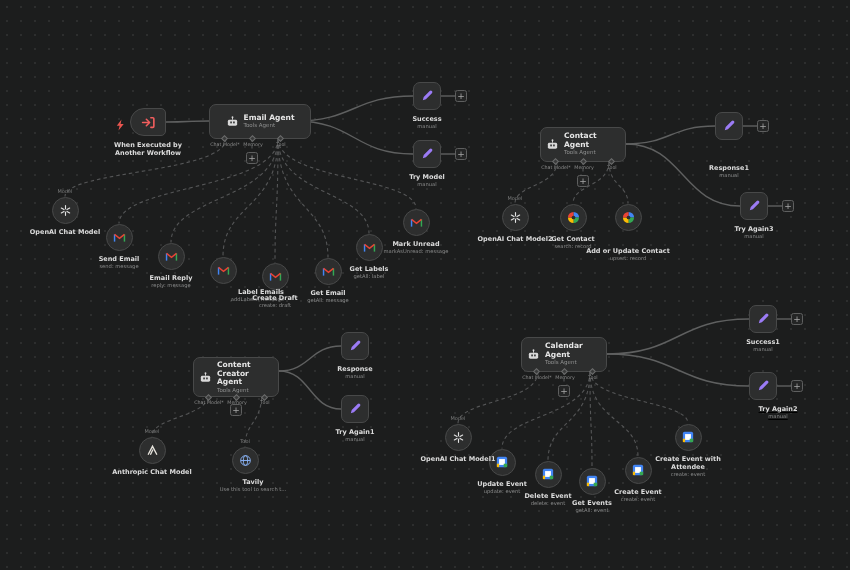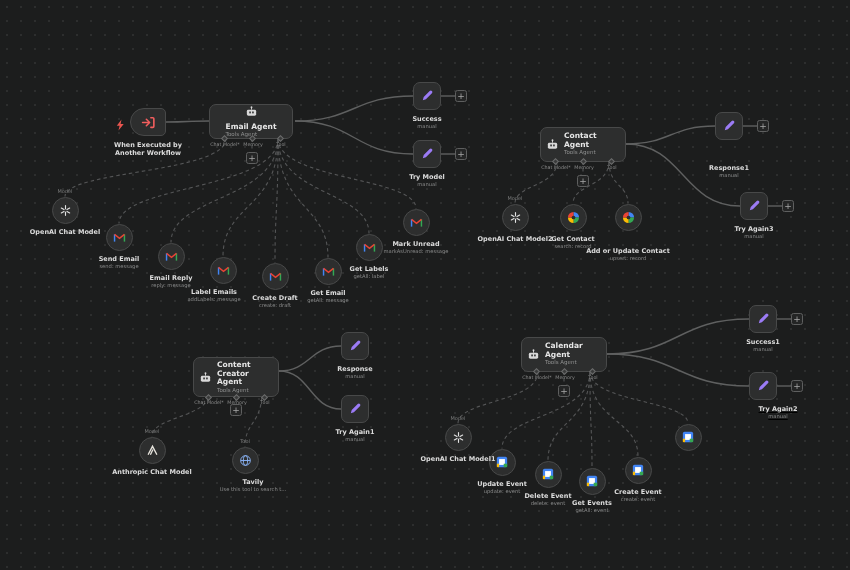--- a/index.html
+++ b/index.html
@@ -93,21 +93,21 @@
         </svg>
       </span>
     </div>
     <span class="bolt" style="left: 116px; top: 116px;"><svg width="9" height="12" viewBox="0 0 9 12">
         <path d="M5.5.5L.8 6.8h2.8L2.5 11.5l5.2-6.6H4.6z" fill="#e8554f"></path>
       </svg></span>
     <div class="nlabel" style="left: 148px; top: 141px;">
       <div class="t">When Executed by Another Workflow</div>
     </div>
     <div class="plusbox" style="left: 246px; top: 151.5px;">+</div>
-    <div class="node agent" style="left: 209px; top: 103.5px; width: 84px; height: 35px; flex-direction: column;">
+    <div class="node agent" style="left: 209px; top: 103.5px; width: 102px; height: 35px;">
       <span class="icon">
         <svg width="13" height="13" viewBox="0 0 14 14">
           <line x1="7" y1="3" x2="7" y2="5" stroke="#d9d9d9" stroke-width="1"></line>
           <circle cx="7" cy="2.4" r="1" fill="#d9d9d9"></circle>
           <rect x="2" y="5" width="10" height="6.5" rx="1.6" fill="#d9d9d9"></rect>
           <rect x="4.6" y="7" width="1.7" height="2" fill="#2d2e2e"></rect>
           <rect x="7.7" y="7" width="1.7" height="2" fill="#2d2e2e"></rect>
         </svg>
       </span>
       <span class="atext">
@@ -189,21 +189,21 @@
     </div>
     <div class="node tool" style="left: 209.5px; top: 256.5px; width: 27px; height: 27px;">
       <span class="icon">
         <svg width="13" height="11" viewBox="0 0 14 12" fill="none" stroke-width="1.6">
           <path d="M1.6 10.5V2.6" stroke="#4285f4"></path>
           <path d="M12.4 10.5V2.6" stroke="#34a853"></path>
           <path d="M1.6 2.6L7 6.9l5.4-4.3" stroke="#ea4335"></path>
         </svg>
       </span>
     </div>
-    <div class="nlabel" style="left: 214px; top: 287.5px;">
+    <div class="nlabel" style="left: 237px; top: 287.5px; text-align: right;">
       <div class="t">Label Emails</div>
       <div class="s">addLabels: message</div>
     </div>
     <div class="node tool" style="left: 261.5px; top: 262.5px; width: 27px; height: 27px;">
       <span class="icon">
         <svg width="13" height="11" viewBox="0 0 14 12" fill="none" stroke-width="1.6">
           <path d="M1.6 10.5V2.6" stroke="#4285f4"></path>
           <path d="M12.4 10.5V2.6" stroke="#34a853"></path>
           <path d="M1.6 2.6L7 6.9l5.4-4.3" stroke="#ea4335"></path>
         </svg>
@@ -535,13 +535,17 @@
     <div class="node tool" style="left: 674.5px; top: 423.5px; width: 27px; height: 27px;">
       <span class="icon">
         <svg width="12" height="12" viewBox="0 0 14 14">
           <rect x="1" y="1" width="12" height="12" rx="2" fill="#4285f4"></rect>
           <rect x="3.6" y="3.6" width="6.8" height="6.8" fill="#ffffff"></rect>
           <rect x="9" y="9" width="4" height="4" fill="#34a853"></rect>
           <rect x="1" y="9" width="2.6" height="4" fill="#fbbc04"></rect>
         </svg>
       </span>
     </div>
+    <div class="nlabel" style="left: 688px; top: 454.5px;">
+      <div class="t">Create Event with Attendee</div>
+      <div class="s">create: event</div>
+    </div>
   </div>
 
 </body></html>

